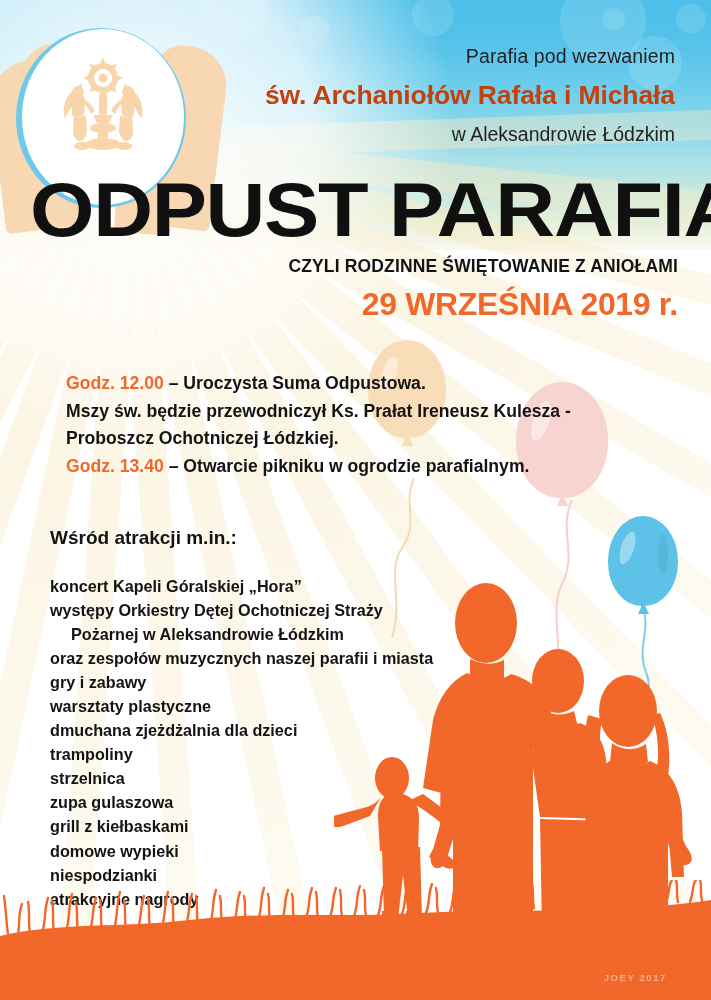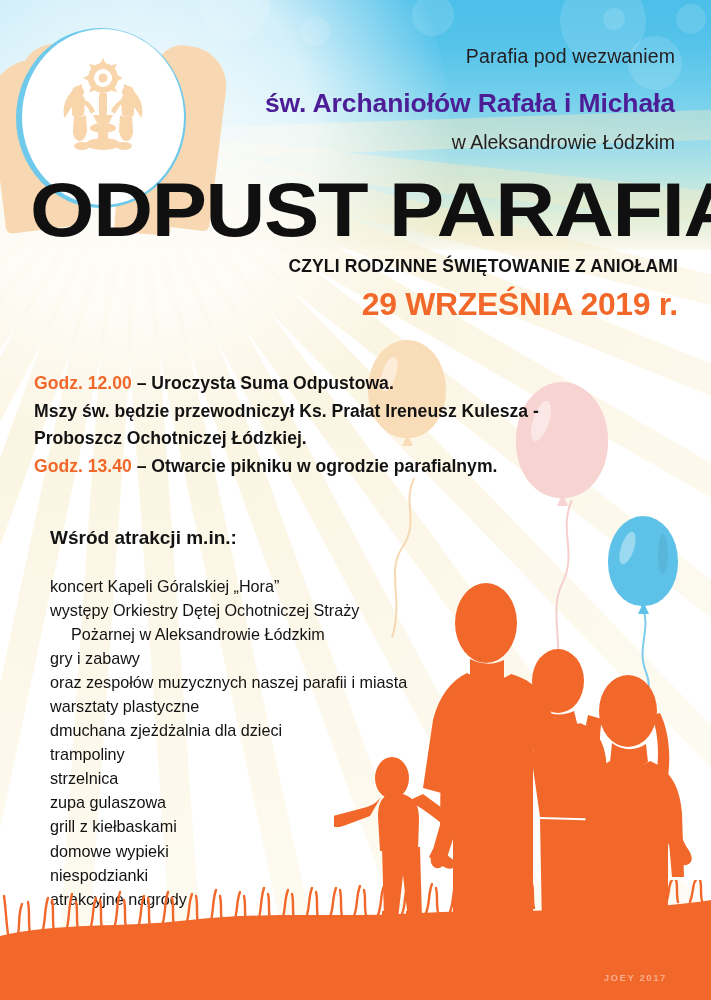--- a/index.html
+++ b/index.html
@@ -79,22 +79,22 @@
   }
   .emblem{ position:absolute; left:36px; top:52px; width:134px; height:116px; }
 
   
   .head-block{
     position:absolute; right:36px; top:44px;
     text-align:right; color:#231f20;
   }
   .head-1{ font-size:19.5px; letter-spacing:.1px; line-height:1.25; }
   .head-2{
-    font-size:26.5px; font-weight:bold; color:#4c1d95;
-    line-height:1.35; letter-spacing:-.1px; margin-top:18px;
+    font-size:26.5px; font-weight:bold; color:#c2410c;
+    line-height:1.35; letter-spacing:-.1px; margin-top:10px;
   }
   .head-3{ font-size:19.5px; line-height:1.45; margin-top:6px; }
   .head-4{ font-size:19.5px; line-height:1.35; }
 
   
   .title{
     position:absolute; left:30px; top:166px;
     font-size:76px; font-weight:bold; color:#111010;
     letter-spacing:-1.2px;
     transform:scaleX(1.09); transform-origin:0 50%;
@@ -118,32 +118,32 @@
   .balloon:after{
     content:""; position:absolute; left:50%; bottom:-8px;
     width:11px; height:12px; margin-left:-5px;
     background:inherit;
     clip-path:polygon(50% 0,100% 100%,0 100%);
   }
   .bstring{ position:absolute; }
 
   
   .schedule{
-    position:absolute; left:34px; top:370px; width:620px;
+    position:absolute; left:66px; top:370px; width:620px;
     font-size:17.6px; font-weight:bold; color:#141313; line-height:1.57;
   }
   .schedule .hour{ color:#f2682a; }
 
   .atr-head{
     position:absolute; left:50px; top:527px;
     font-size:19px; font-weight:bold; color:#141313;
   }
   .atr-list{
     position:absolute; left:50px; top:574px; width:430px;
-    font-size:16.2px; font-weight:normal; color:#141313; line-height:1.485;
+    font-size:16.2px; font-weight:bold; color:#141313; line-height:1.485;
   }
   .atr-list .indent{ padding-left:21px; }
 
   
   .family{ position:absolute; left:334px; top:575px; width:377px; height:380px; }
   .grass{ position:absolute; left:0; bottom:0; width:711px; height:120px; }
   .watermark{
     position:absolute; right:44px; bottom:17px;
     font-size:9.5px; letter-spacing:1.6px;
     color:rgba(255,255,255,.45); font-weight:bold;margin-left:47px;
@@ -279,22 +279,22 @@
     <div>
       <span class="hour">Godz. 13.40</span><span> – Otwarcie pikniku w ogrodzie parafialnym.</span>
     </div>
   </div>
 
   <div class="atr-head">Wśród atrakcji m.in.:</div>
   <div class="atr-list">
     <div>koncert Kapeli Góralskiej „Hora”</div>
     <div>występy Orkiestry Dętej Ochotniczej Straży</div>
     <div class="indent">Pożarnej w Aleksandrowie Łódzkim</div>
+    <div>oraz zespołów muzycznych naszej parafii i miasta</div>
     <div>gry i zabawy</div>
-    <div>oraz zespołów muzycznych naszej parafii i miasta</div>
     <div>warsztaty plastyczne</div>
     <div>dmuchana zjeżdżalnia dla dzieci</div>
     <div>trampoliny</div>
     <div>strzelnica</div>
     <div>zupa gulaszowa</div>
     <div>grill z kiełbaskami</div>
     <div>domowe wypieki</div>
     <div>niespodzianki</div>
     <div>atrakcyjne nagrody</div>
   </div>

